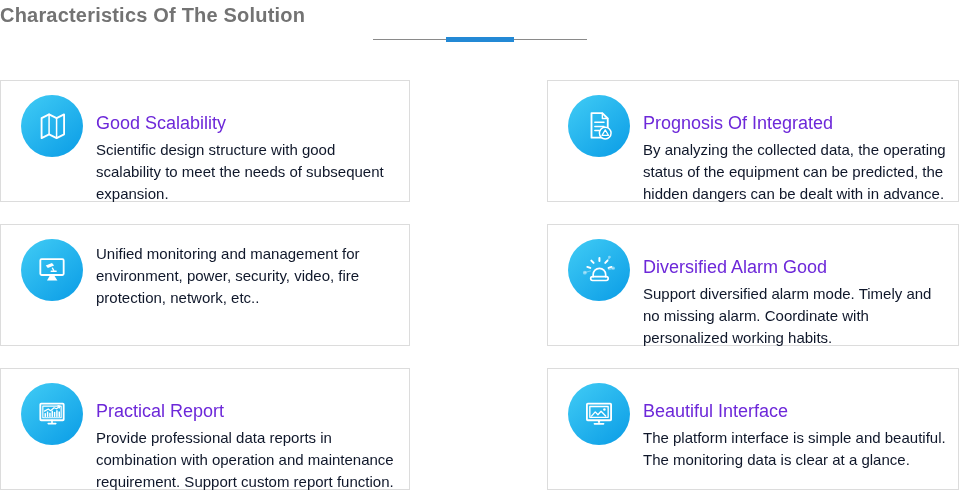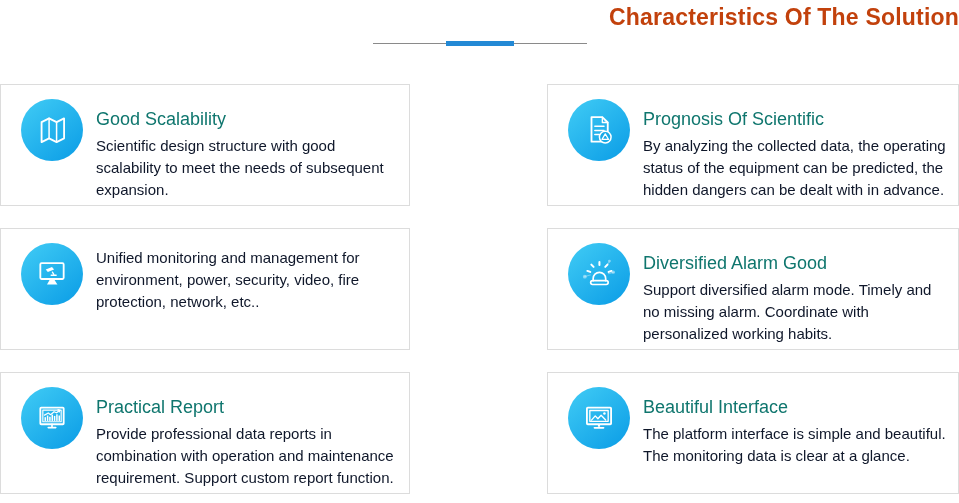--- a/index.html
+++ b/index.html
@@ -1,22 +1,22 @@
 <!DOCTYPE html>
 <html><head>
 <meta charset="utf-8">
 <style>
   * { margin:0; padding:0; box-sizing:border-box; }
   html,body { width:959px; height:503px; background:#ffffff; font-family:"Liberation Sans", sans-serif; overflow:hidden; }
 
   .page-title {
-    text-align:right;
-    font-size:23px;
+    text-align:left;
+    font-size:20px;
     font-weight:700;
-    color:#c2410c;
+    color:#737373;
     margin-top:4px;
     letter-spacing:.2px;
   }
   .title-underline {
     position:relative;
     width:214px;
     height:5px;
     margin:10px auto 0 auto;
   }
   .title-underline .gray-line {
@@ -51,23 +51,23 @@
     border-radius:50%;
     background:linear-gradient(140deg,#41ccf5 0%, #12a3e8 85%);
     display:flex; align-items:center; justify-content:center;
     margin-right:13px;
   }
   .icon-circle svg { display:block; }
   .card-body { padding-top:0; min-width:0; }
   .card-title {
     font-size:18px;
     font-weight:400;
-    color:#0f766e;
+    color:#6d28d9;
     line-height:24px;
-    margin-top:8px;
+    margin-top:16px;
   }
   .card-desc {
     font-size:15px;
     color:#0f172a;
     line-height:22px;
     margin-top:4px;
   }
 </style>
 </head>
 <body>
@@ -97,21 +97,21 @@
     <div class="icon-circle">
       <svg width="40" height="40" viewBox="0 0 48 48" fill="none" stroke="#ffffff" stroke-width="2.2" stroke-linecap="round" stroke-linejoin="round">
         <path d="M15 8.5 H28 L34.5 15 V38 H15 Z"></path>
         <path d="M28 8.5 V15 H34.5" stroke-width="1.6"></path>
         <path d="M19 19.5 H30 M19 24.5 H30 M19 29.5 H24.5" stroke-width="1.8"></path>
         <circle cx="31.5" cy="32.5" r="7" fill="#16aae9" stroke="#ffffff" stroke-width="1.8"></circle>
         <path d="M31.5 28.6 L35.4 35.3 H27.6 Z" stroke-width="1.4"></path>
       </svg>
     </div>
     <div class="card-body">
-      <div class="card-title">Prognosis Of Scientific</div>
+      <div class="card-title">Prognosis Of Integrated</div>
       <div class="card-desc">By analyzing the collected data, the operating status of the equipment can be predicted, the hidden dangers can be dealt with in advance.</div>
     </div>
   </div>
 
   <div class="card">
     <div class="icon-circle">
       <svg width="40" height="40" viewBox="0 0 48 48" fill="none" stroke="#ffffff" stroke-width="2.2" stroke-linecap="round" stroke-linejoin="round">
         <rect x="10" y="11" width="28" height="19" rx="1.5"></rect>
         <path d="M16.5 18.5 l7.5 -3 2.5 3.2 -7.5 3 Z" fill="#ffffff" stroke="none"></path>
         <path d="M24.5 21.8 l1.6 2.6" stroke-width="1.6"></path>

